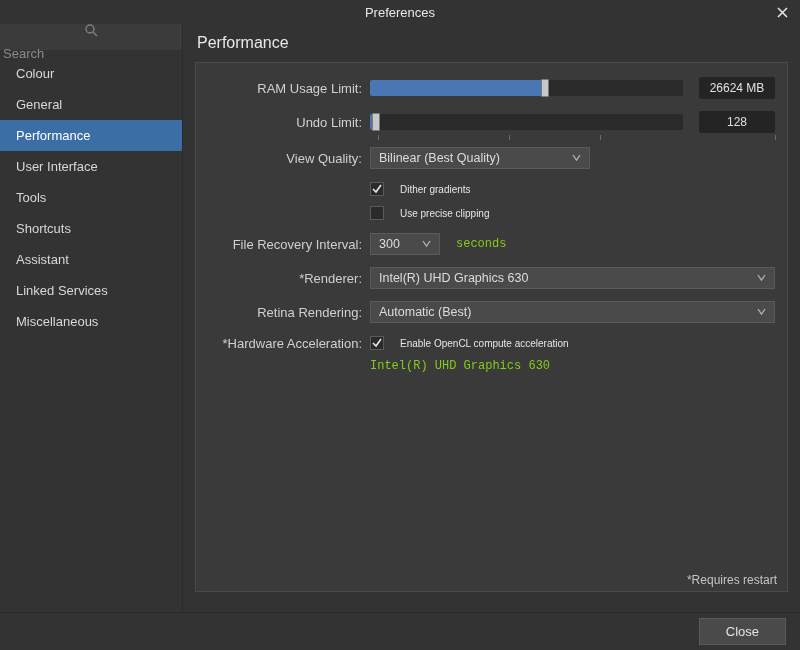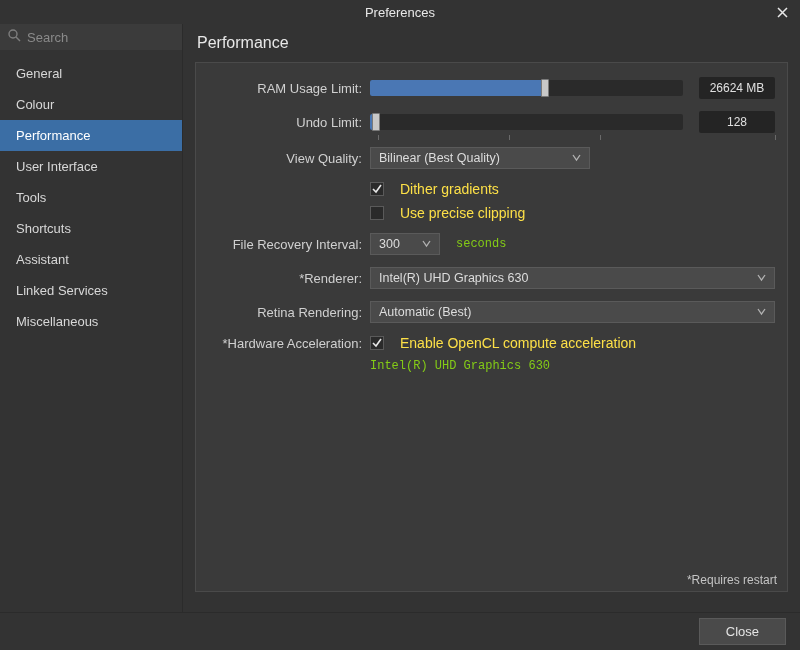--- a/index.html
+++ b/index.html
@@ -32,20 +32,21 @@
     display: flex; flex-direction: column;
     border-right: 1px solid #2b2b2b;
   }
   .search {
     height: 26px;
     background: #3b3b3b;
     margin: 0;
     display: flex; align-items: center;
     padding: 0 8px;
     gap: 6px;
+    flex-direction: column;
   }
   .search svg { opacity: 0.6; }
   .search input {
     flex: 1; background: transparent; border: none; outline: none;
     color: #c8c8c8; font-size: 13px;
   }
   .search input::placeholder { color: #8a8a8a; }
   .navlist { padding-top: 8px; }
   .navitem {
     padding: 8px 16px;
@@ -128,21 +129,21 @@
   }
   .combo .chev { opacity: 0.8; }
   .combo.narrow { flex: 0 0 70px; }
   .chk {
     width: 14px; height: 14px;
     background: #2a2a2a;
     border: 1px solid #5a5a5a;
     display: inline-flex; align-items: center; justify-content: center;
   }
   .chk.checked { color: #e0e0e0; }
-  .chklabel { color: #fde047; font-size: 14px; }
+  .chklabel { color: #e5e5e5; font-size: 10px; }
   .thin { color: #84cc16; font-size: 12px; font-family: Liberation Mono, monospace; }
   .footer-note {
     position: absolute; right: 10px; bottom: 4px;
     color: #c4c4c4; font-size: 12px;
   }
   .footerbar {
     height: 38px;
     background: #333333;
     display: flex; align-items: center; justify-content: flex-end;
     padding-right: 14px;
@@ -177,22 +178,22 @@
       <div class="search">
         <span>
           <svg width="13" height="13" viewBox="0 0 13 13">
               <circle cx="5" cy="5" r="4" stroke="#aaa" stroke-width="1.4" fill="none"></circle>
               <path d="M8 8 L12 12" stroke="#aaa" stroke-width="1.4"></path>
             </svg>
         </span>
         <input placeholder="Search" style="">
       </div>
       <div class="navlist">
+        <div class="navitem">Colour</div>
         <div class="navitem">General</div>
-        <div class="navitem">Colour</div>
         <div class="navitem selected">Performance</div>
         <div class="navitem">User Interface</div>
         <div class="navitem">Tools</div>
         <div class="navitem">Shortcuts</div>
         <div class="navitem">Assistant</div>
         <div class="navitem">Linked Services</div>
         <div class="navitem">Miscellaneous</div>
       </div>
     </div>
 

